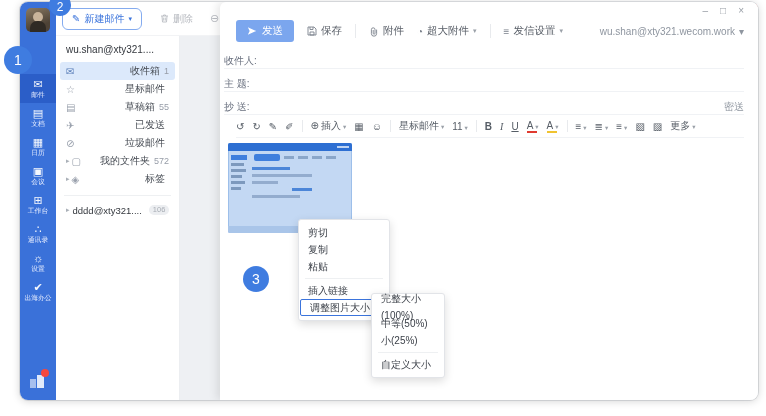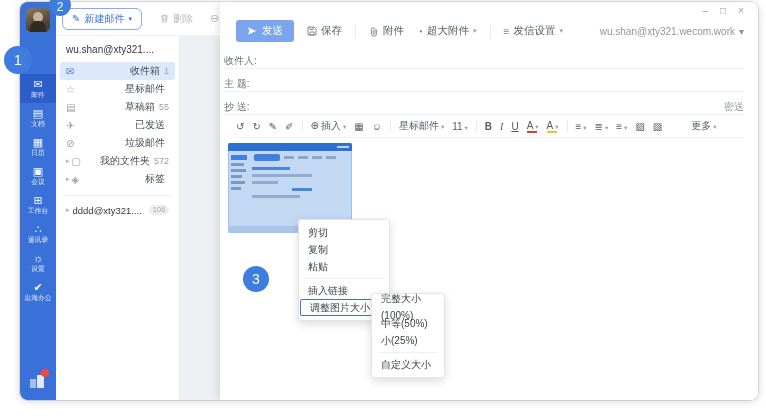--- a/index.html
+++ b/index.html
@@ -393,21 +393,21 @@
           <span class="fmt">
             <span>≣</span>
               <span class="car">▾</span>
           </span>
           <span class="fmt">
             <span>≡</span>
               <span class="car">▾</span>
           </span>
           <span class="fmt">▧</span>
           <span class="fmt">▨</span>
-          <span class="fmt" style="margin-left:21px;">
+          <span class="fmt" style="margin-left:0;">
             <span>更多</span>
               <span class="car">▾</span>
           </span>
         </div>
 
         <div class="cw-body">
           <div class="thumb">
             <div class="t-bar">
                 <i></i>
               </div>

